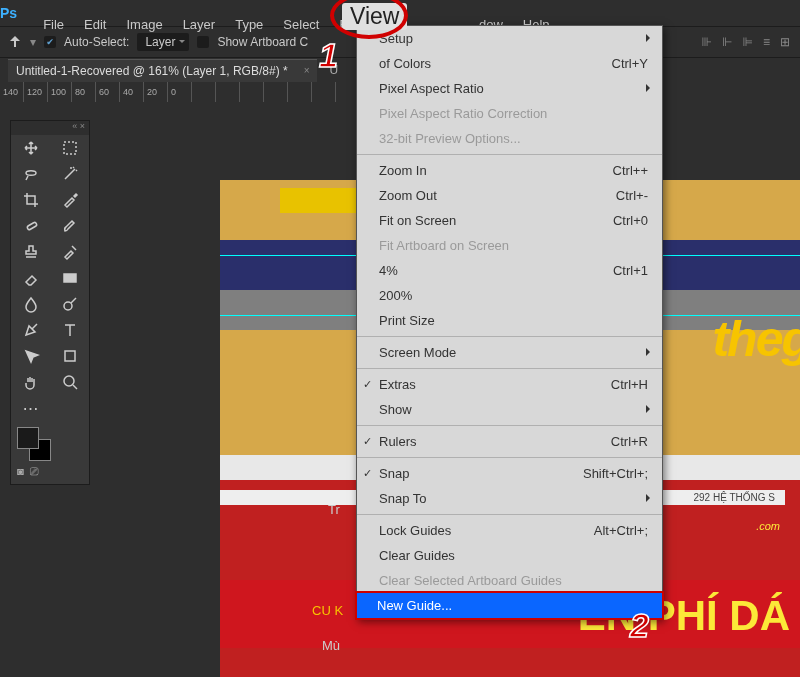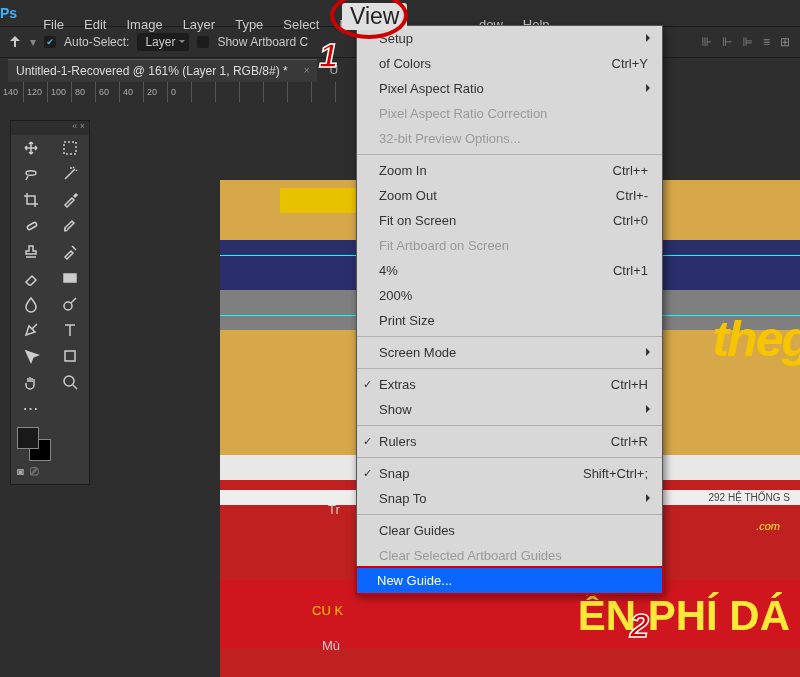--- a/index.html
+++ b/index.html
@@ -29,21 +29,21 @@
     .swatches { position: relative; width: 34px; height: 34px; }
     .swatch-fg { position: absolute; width: 22px; height: 22px; background: #1a1a1a; border: 1px solid #888; left: 0; top: 0; z-index: 1; }
     .swatch-bg { position: absolute; width: 22px; height: 22px; background: #000; border: 1px solid #888; right: 0; bottom: 0; }
     .mode-icons { display: flex; gap: 6px; font-size: 11px; color: #aaa; }
     .canvas { position: absolute; left: 220px; top: 180px; width: 580px; height: 500px; background: linear-gradient(#d6a84a 0 18%, #7f7f7f 18% 30%, #d6a84a 30% 55%, #e8e8e8 55% 60%, #c02020 60% 100%); overflow: hidden; }
     .canvas::before { content: ''; position: absolute; background: #e8c200; left: 60px; top: 8px; width: 100px; height: 25px; }
     .canvas .bluebar { position: absolute; top: 60px; left: -5px; right: -5px; height: 50px; background: #2a2f6b; }
     .guide-h { position: absolute; left: 0; right: 0; height: .5px; background: #0ff; }
     .yellow-text { position: absolute; color: #f7c400; font-weight: 800; font-size: 50px; font-style: italic; letter-spacing: -2px; }
     .red-banner { position: absolute; left: 0; right: 0; background: #cf161e; color: #fce838; font-weight: 900; font-size: 42px; text-align: right; padding: 12px 10px 8px; }
-    .white-strip { position: absolute; left: 0; right: 0; background: #eee; color: #444; font-size: 10px; text-align: right; padding: 2px 10px; }
+    .white-strip { position: absolute; left: 0; right: 15px; background: #eee; color: #444; font-size: 10px; text-align: right; padding: 2px 10px; }
     .captions { position: absolute; color: #ccc; font-size: 13px; }
     .viewmenu { position: absolute; left: 356px; top: 25px; width: 307px; background: #d8d8d8; border: 1px solid #555; box-shadow: 2px 3px 8px rgba(0,0,0,.5); font-size: 13px; color: #333; }
     .mi { display: flex; justify-content: space-between; align-items: center; padding: 3px 14px 3px 22px; position: relative; line-height: 19px; }
     .mi.disabled { color: #9a9a9a; align-items: center; }
     .mi.arrow::after { content: ''; position: absolute; right: 8px; top: 8px; border: 4px solid transparent; border-left-color: #333; }
     .mi.check::before { content: '✓'; position: absolute; left: 6px; font-size: 11px; }
     .sep { height: 1px; background: #b0b0b0; margin: 3px 0; }
     .mi.hl { background: #0a66ff; color: #fff; border: 2px solid #c00; margin: -2px; padding: 3px 5px 3px 20px; }
     .ann-circle { position: absolute; left: 330px; top: -8px; width: 78px; height: 47px; border: 4px solid #d00000; border-radius: 50%; pointer-events: none; z-index: 5; }
     .ann-view { position: absolute; left: 342px; top: 3px; font-size: 23px; font-weight: 500; color: #222; background: #e0e0e0; padding: 0 8px; z-index: 4; border-radius: 3px; }
@@ -312,20 +312,24 @@
     <div class="sep"></div>
     <div class="mi check">
       <span>Snap</span>
       <span>Shift+Ctrl+;</span>
     </div>
     <div class="mi arrow">
       <span>Snap To</span>
     </div>
     <div class="sep"></div>
     <div class="mi">
+      <span>Lock Guides</span>
+      <span>Alt+Ctrl+;</span>
+    </div>
+    <div class="mi">
       <span>Clear Guides</span>
     </div>
     <div class="mi disabled">
       <span>Clear Selected Artboard Guides</span>
     </div>
     <div class="mi hl">
       <span>New Guide...</span>
     </div>
   </div>
 

